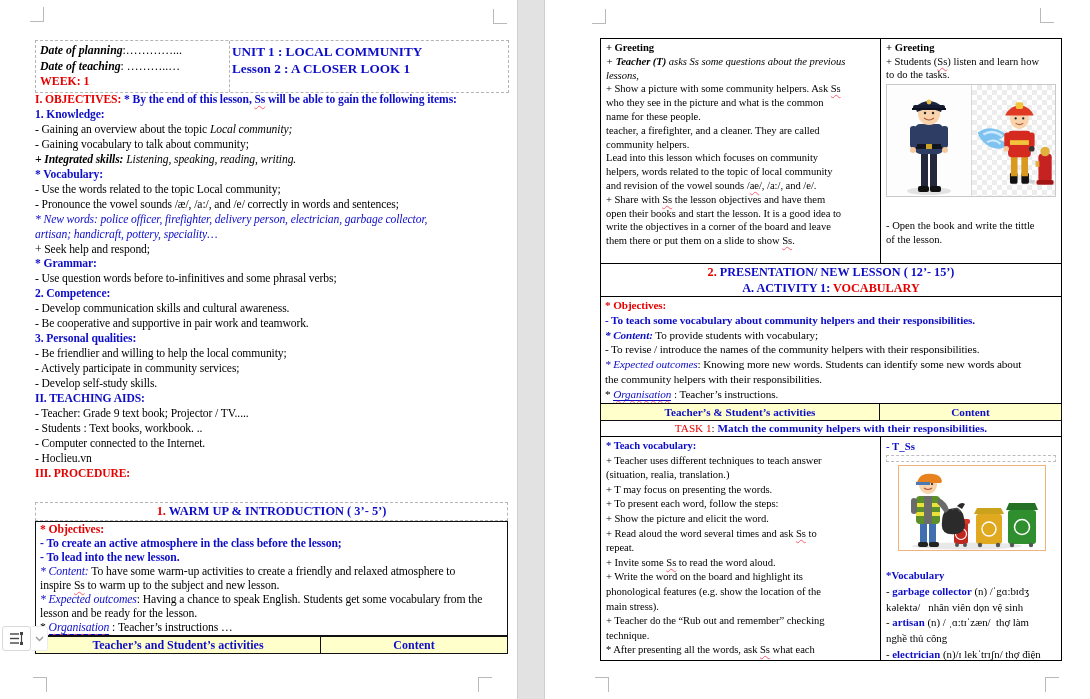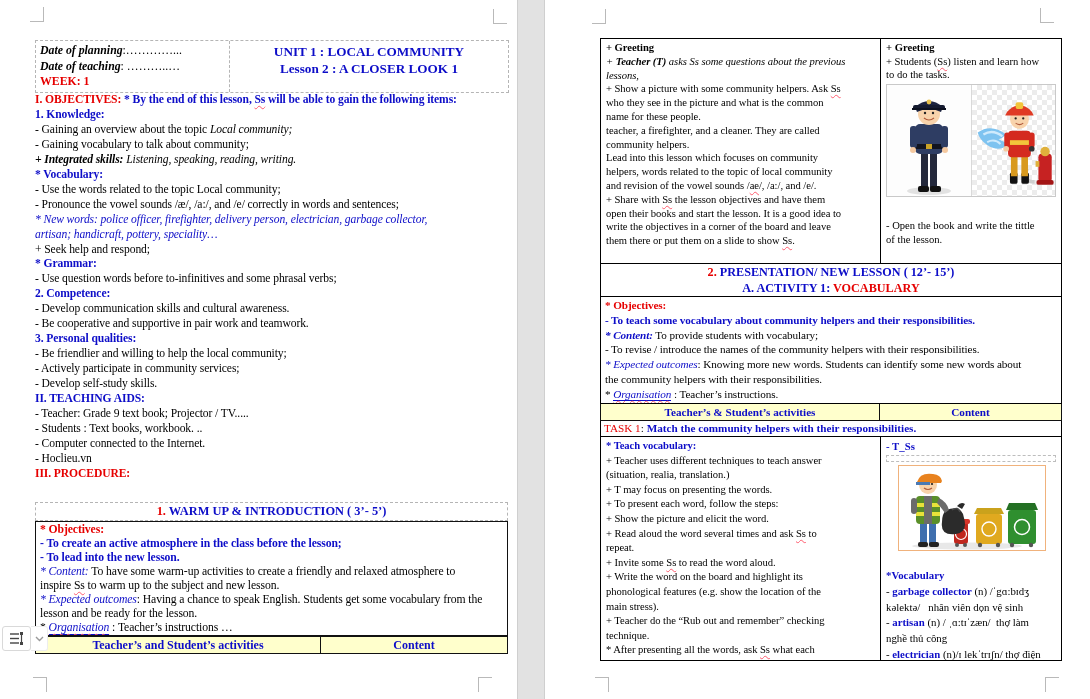--- a/index.html
+++ b/index.html
@@ -34,21 +34,21 @@
   .sq{text-decoration:underline;text-decoration-style:wavy;text-decoration-color:#ff5b6e;
       text-decoration-thickness:1px;text-underline-offset:2px;}
   .u{border-bottom:1px solid currentColor;}
 
   
   .hdrtbl{position:absolute;left:35px;top:40px;width:474px;display:flex;
           border:1px dashed #b5b5b5;box-sizing:border-box;font-size:11.8px;}
   .hleft{width:194px;border-right:1px dashed #b5b5b5;padding:2px 4px;box-sizing:border-box;}
   .hleft .ln{line-height:15.6px;}
   .hright{flex:1;padding:3px 2px;}
-  .unit{font-size:13.2px;font-weight:700;color:#0d0dc8;line-height:16.8px;text-align:center;}
+  .unit{font-size:13.2px;font-weight:700;color:#0d0dc8;line-height:16.8px;text-align:left;}
 
   .body1{position:absolute;left:35px;top:93px;width:478px;font-size:11.6px;letter-spacing:-0.1px;}
   .body1 .ln{line-height:14.95px;}
 
   .wu-title{position:absolute;left:35px;top:502px;width:473px;height:19px;
             border:1px dashed #b5b5b5;box-sizing:border-box;font-size:12.4px;}
   .wu-title .ln{line-height:17px;}
   .wu-box{position:absolute;left:35px;top:521px;width:473px;height:115px;border:1px solid #111;
           box-sizing:border-box;padding:1px 4px;font-size:11.7px;letter-spacing:-0.1px;overflow:hidden;}
   .wu-box .ln{line-height:14px;}
@@ -84,21 +84,21 @@
   .obj2{position:absolute;left:600px;top:297px;width:462px;height:107px;border:1.5px solid #000;
         border-top:none;box-sizing:border-box;padding:1px 4px;font-size:11.2px;
         letter-spacing:-0.1px;overflow:hidden;}
   .obj2 .ln{line-height:14.8px;}
 
   .y2{left:600px;top:404px;width:462px;height:17px;border-width:1.5px;border-top:none;}
   .y2 .c1{width:279px;border-right:1.5px solid #111;font-size:11.2px;}
   .y2 .c2{flex:1;font-size:11.2px;}
 
   .task{position:absolute;left:600px;top:421px;width:462px;height:16px;border:1.5px solid #000;
-        border-top:none;box-sizing:border-box;padding:0 3px;font-size:11.2px;overflow:hidden;}
+        border-top:none;box-sizing:border-box;padding:0 3px;font-size:11.2px;overflow:hidden;text-align:center;}
   .task .ln{line-height:14.5px;}
 
   .act{position:absolute;left:600px;top:437px;width:462px;height:224px;border:1.5px solid #000;
        border-top:none;box-sizing:border-box;display:flex;overflow:hidden;}
   .actl{width:280px;border-right:1.5px solid #000;box-sizing:border-box;padding:2px 5px;
         font-size:10.6px;letter-spacing:-0.05px;}
   .actl .ln{line-height:14.6px;}
   .actr{flex:1;padding:2px 5px;font-size:10.8px;}
   .actr .ln{line-height:14px;}
   .dashfrm{height:5px;border:1px dashed #bdbdbd;margin:2px 0 3px 0;}

